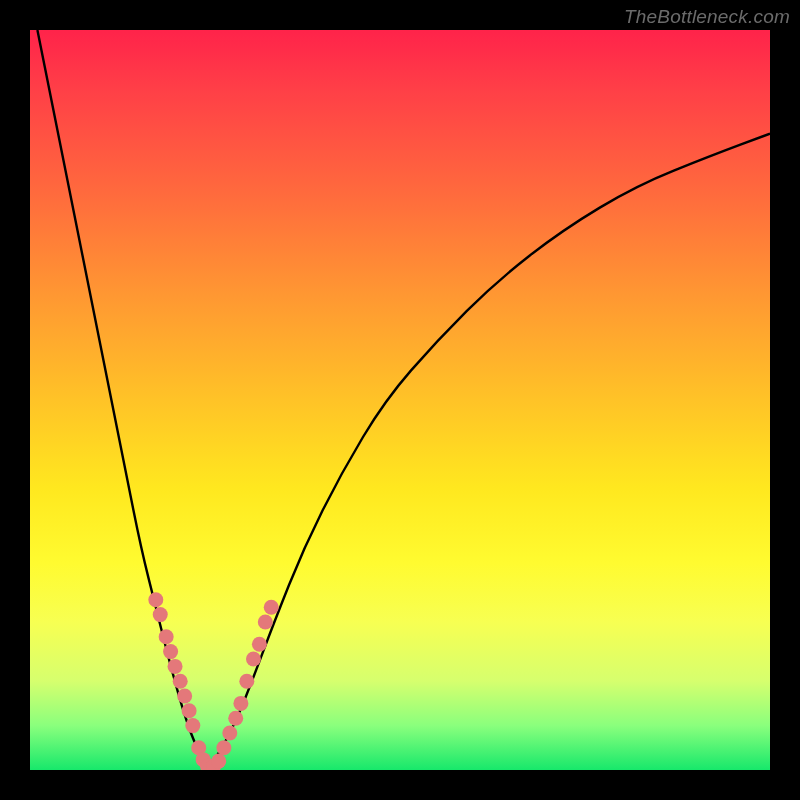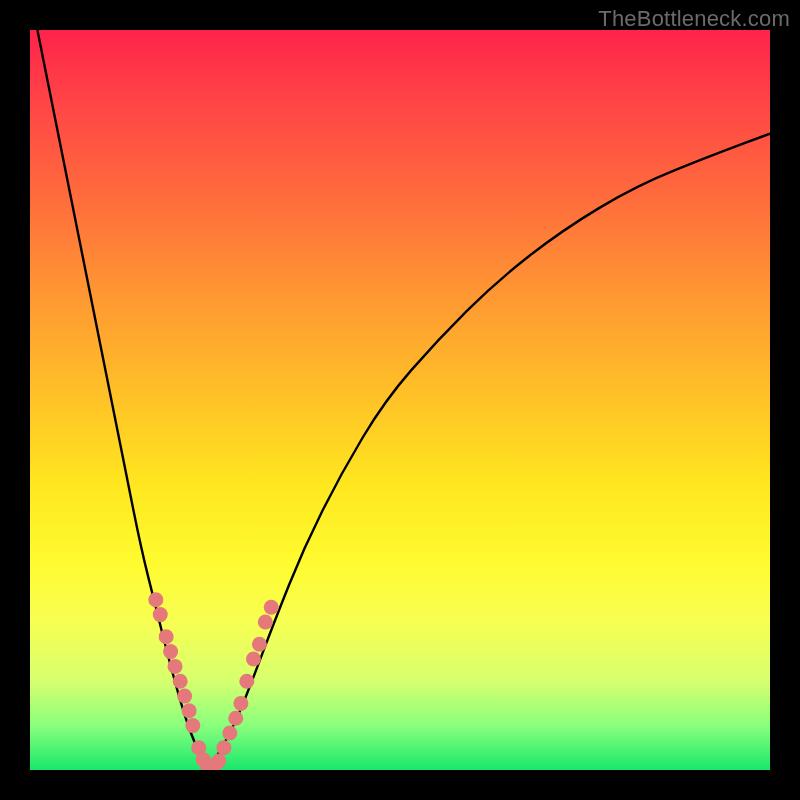--- a/index.html
+++ b/index.html
@@ -47,23 +47,24 @@
     inset: 0;
     width: 740px;
     height: 740px;
     overflow: visible;
   }
   .watermark {
     position: absolute;
     top: 6px;
     right: 10px;
     color: #6b6b6b;
-    font-size: 22px;
+    font-size: 19px;
     letter-spacing: 0.2px;
     user-select: none;
+    font-style: italic;
   }
 </style>
 </head>
 <body>
 
 <div class="frame">
   <div class="plot-area">
     <div class="gradient-bg"></div>
     <svg class="curves" viewBox="0 0 740 740" preserveAspectRatio="none">
       <g>

